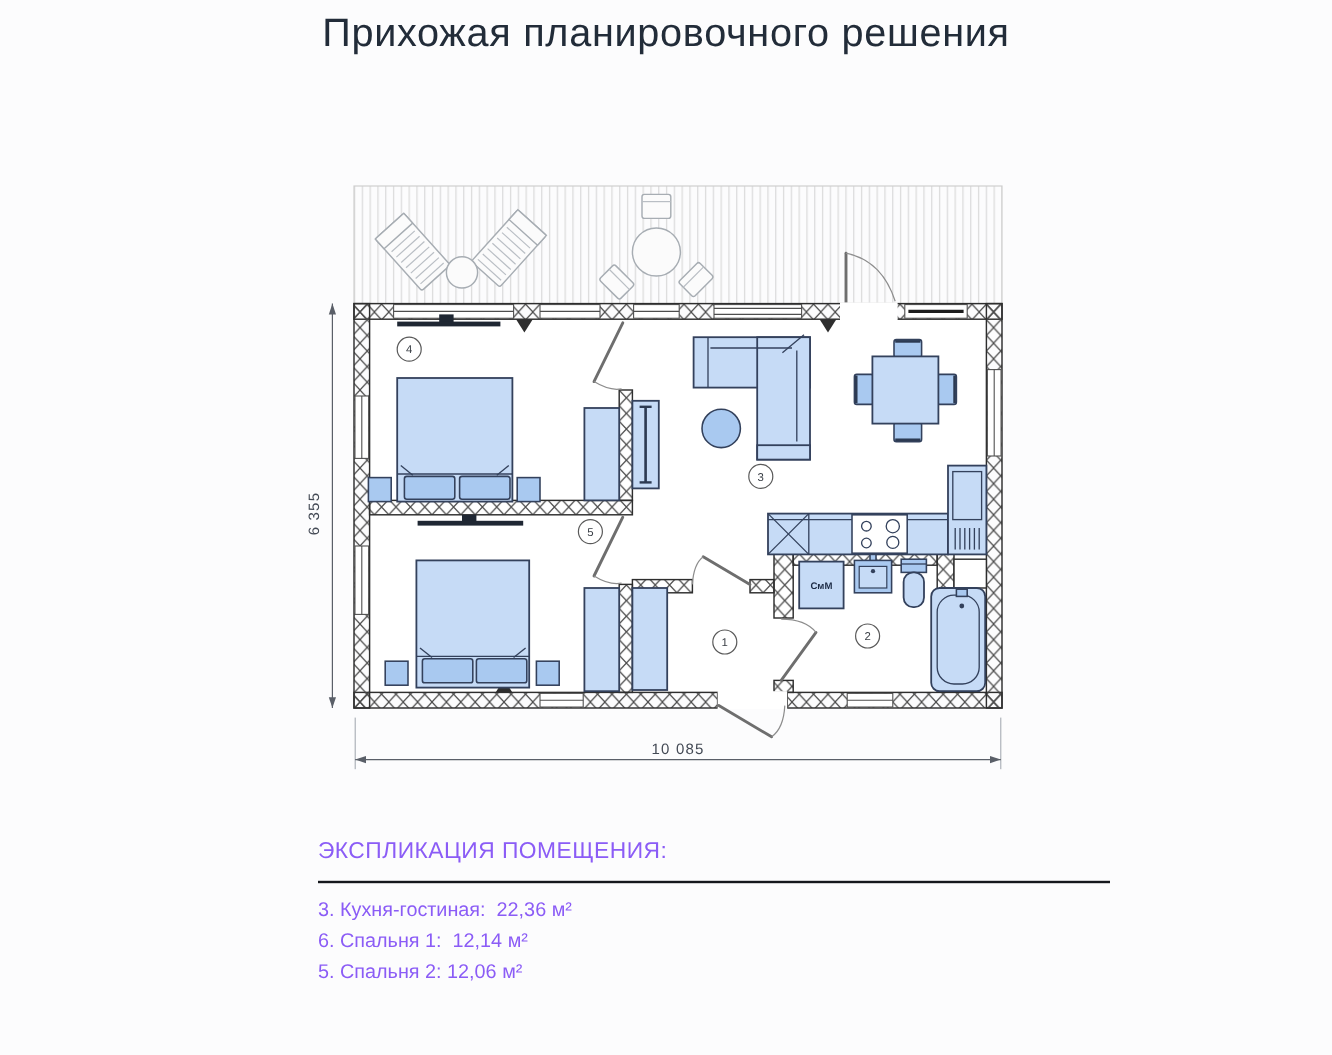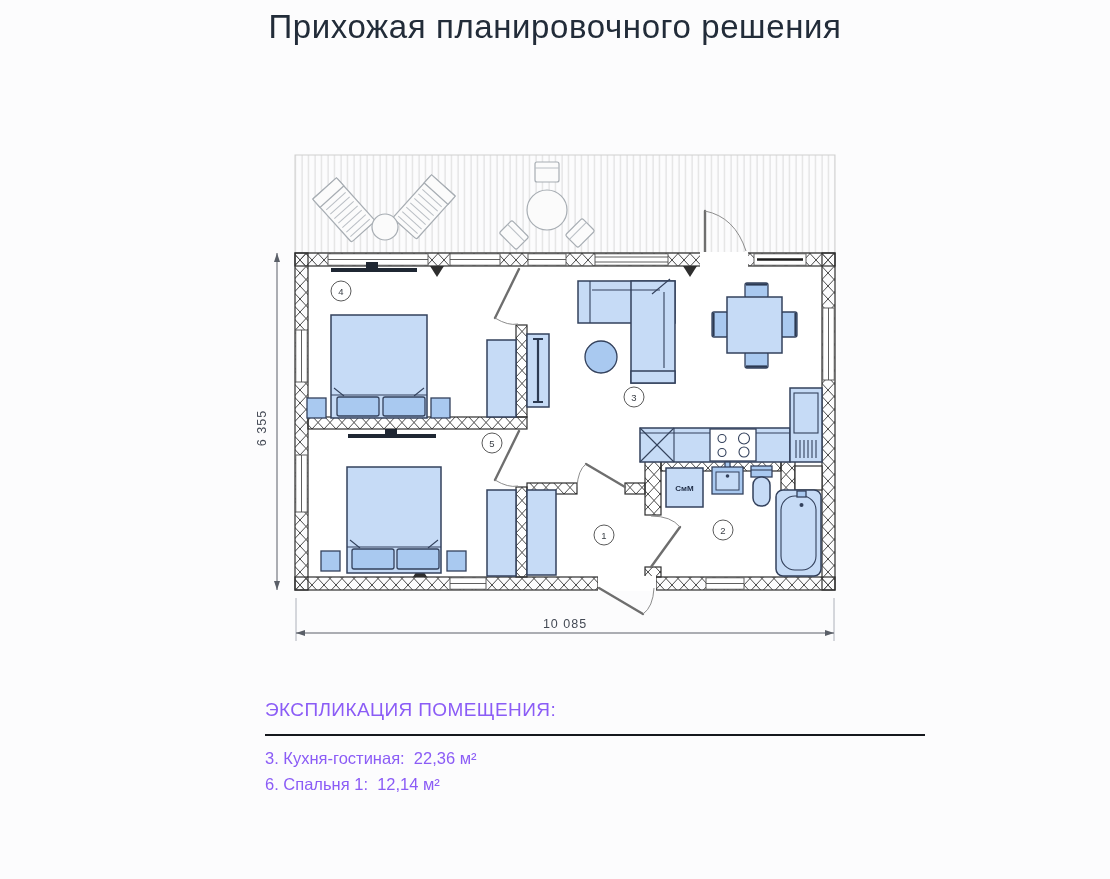--- a/index.html
+++ b/index.html
@@ -330,16 +330,17 @@
       <text x="565" y="628" class="dimtxt">10 085</text>
     </g>
   </svg>
 
   <div class="expl">
     <div class="expl-heading">ЭКСПЛИКАЦИЯ ПОМЕЩЕНИЯ:</div>
     <hr class="expl-rule">
     <div>
       <div class="expl-item">3. Кухня-гостиная:  22,36 м²</div>
       <div class="expl-item">6. Спальня 1:  12,14 м²</div>
+      <div class="expl-item">5. Спальня 2: 12,06 м²</div>
     </div>
   </div>
 
 </div>
 
 </body></html>

